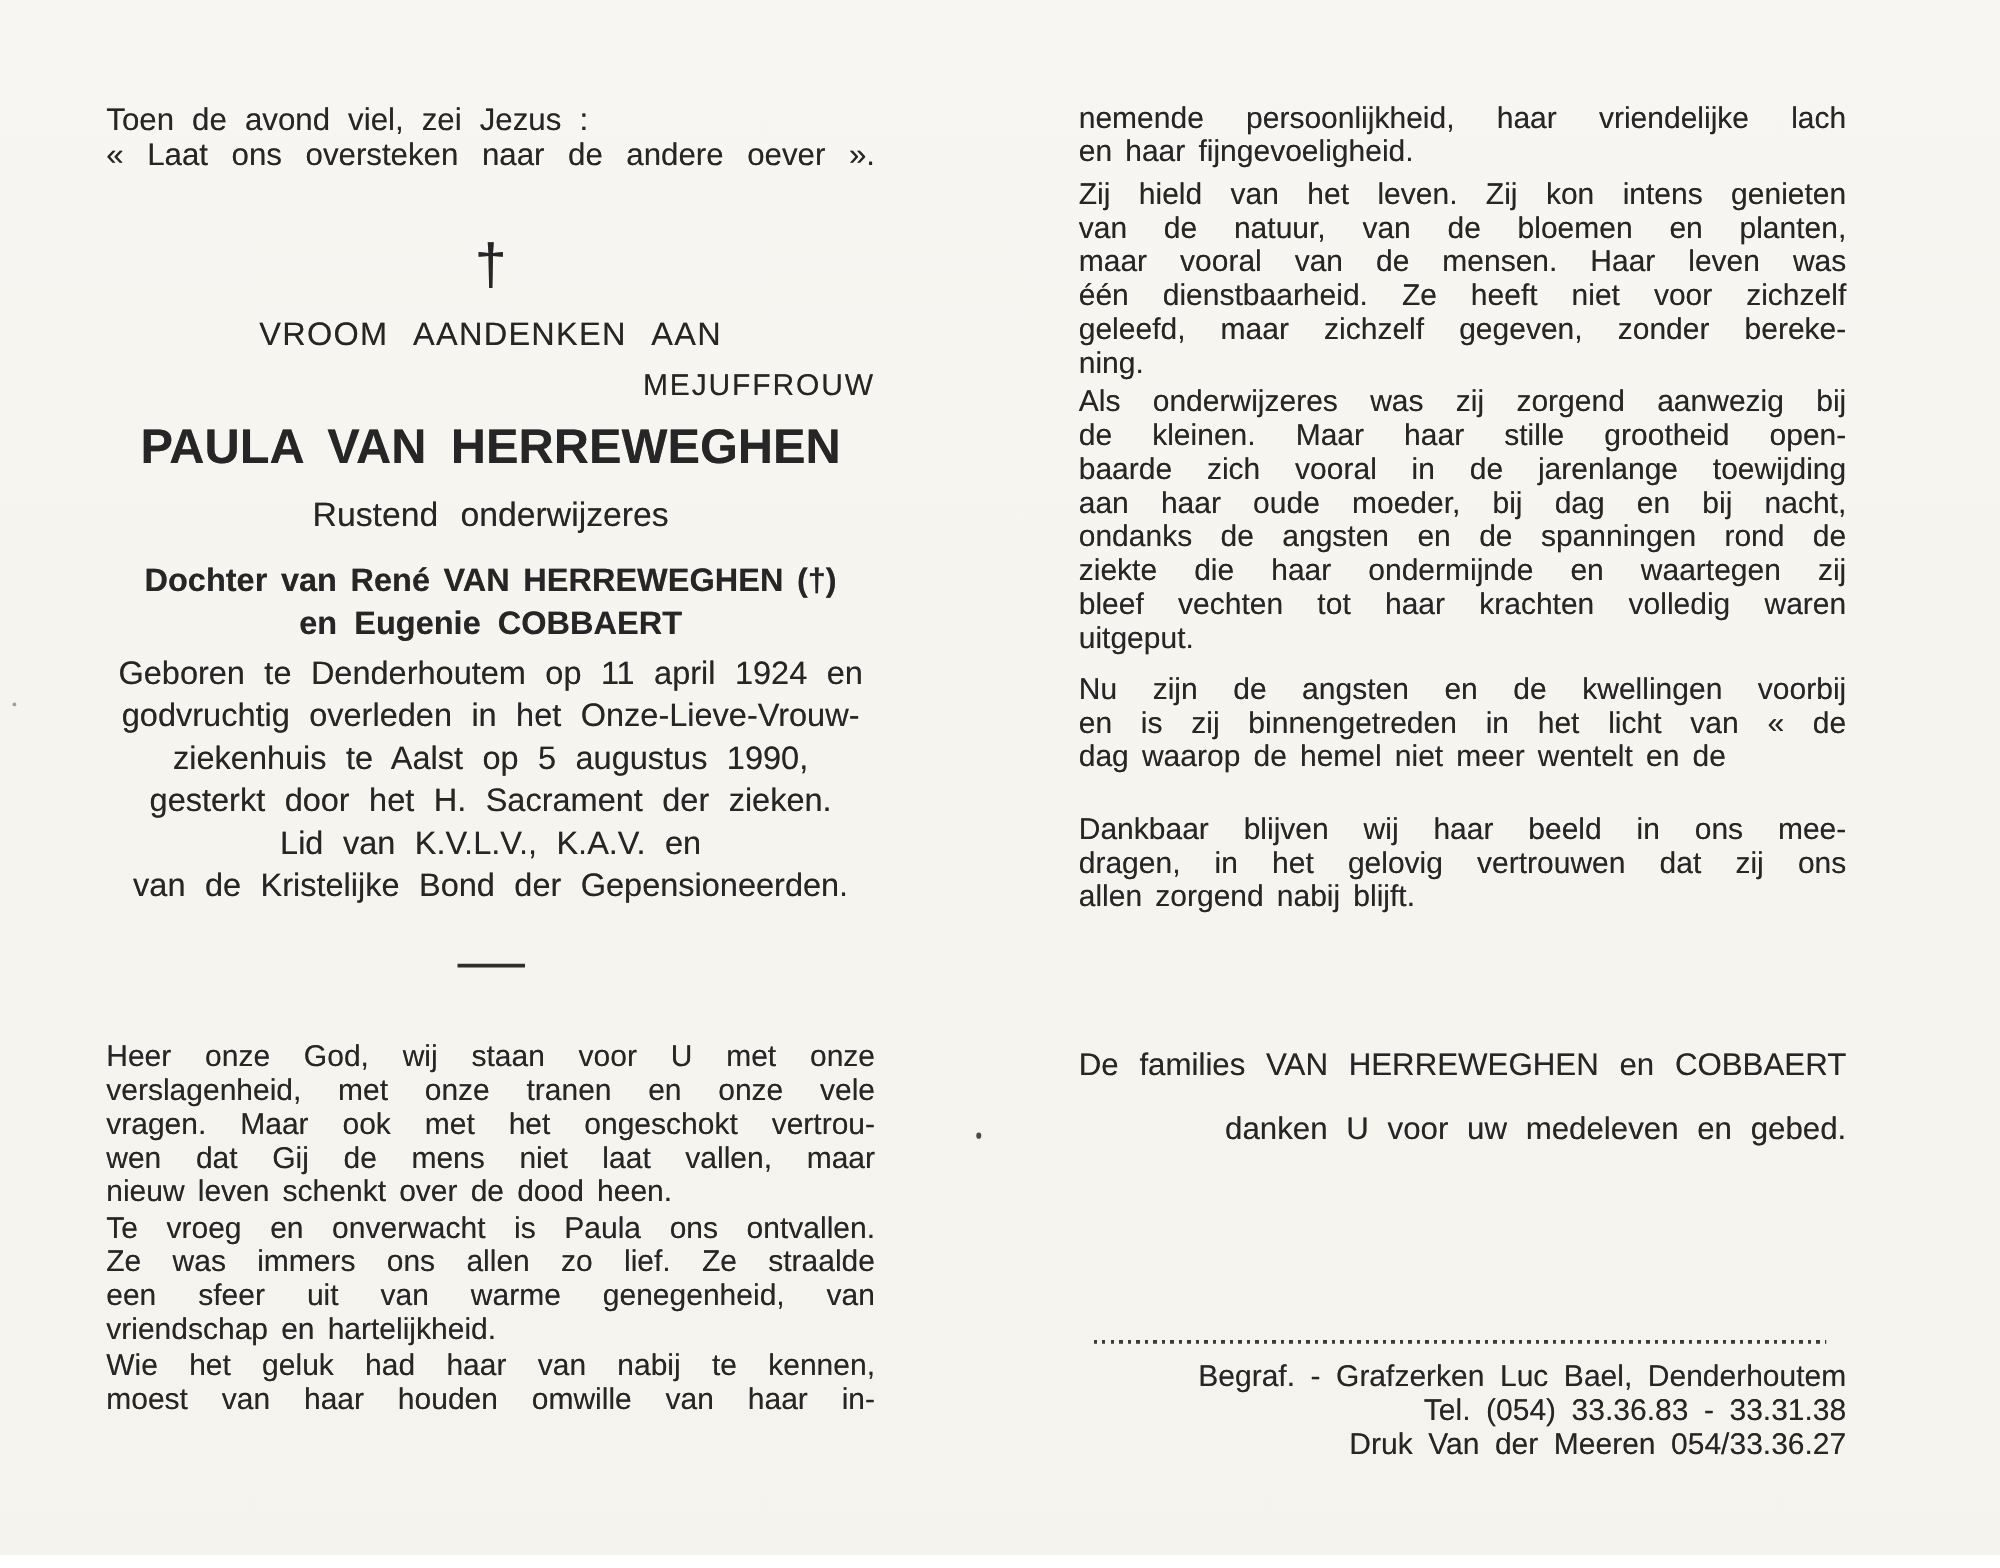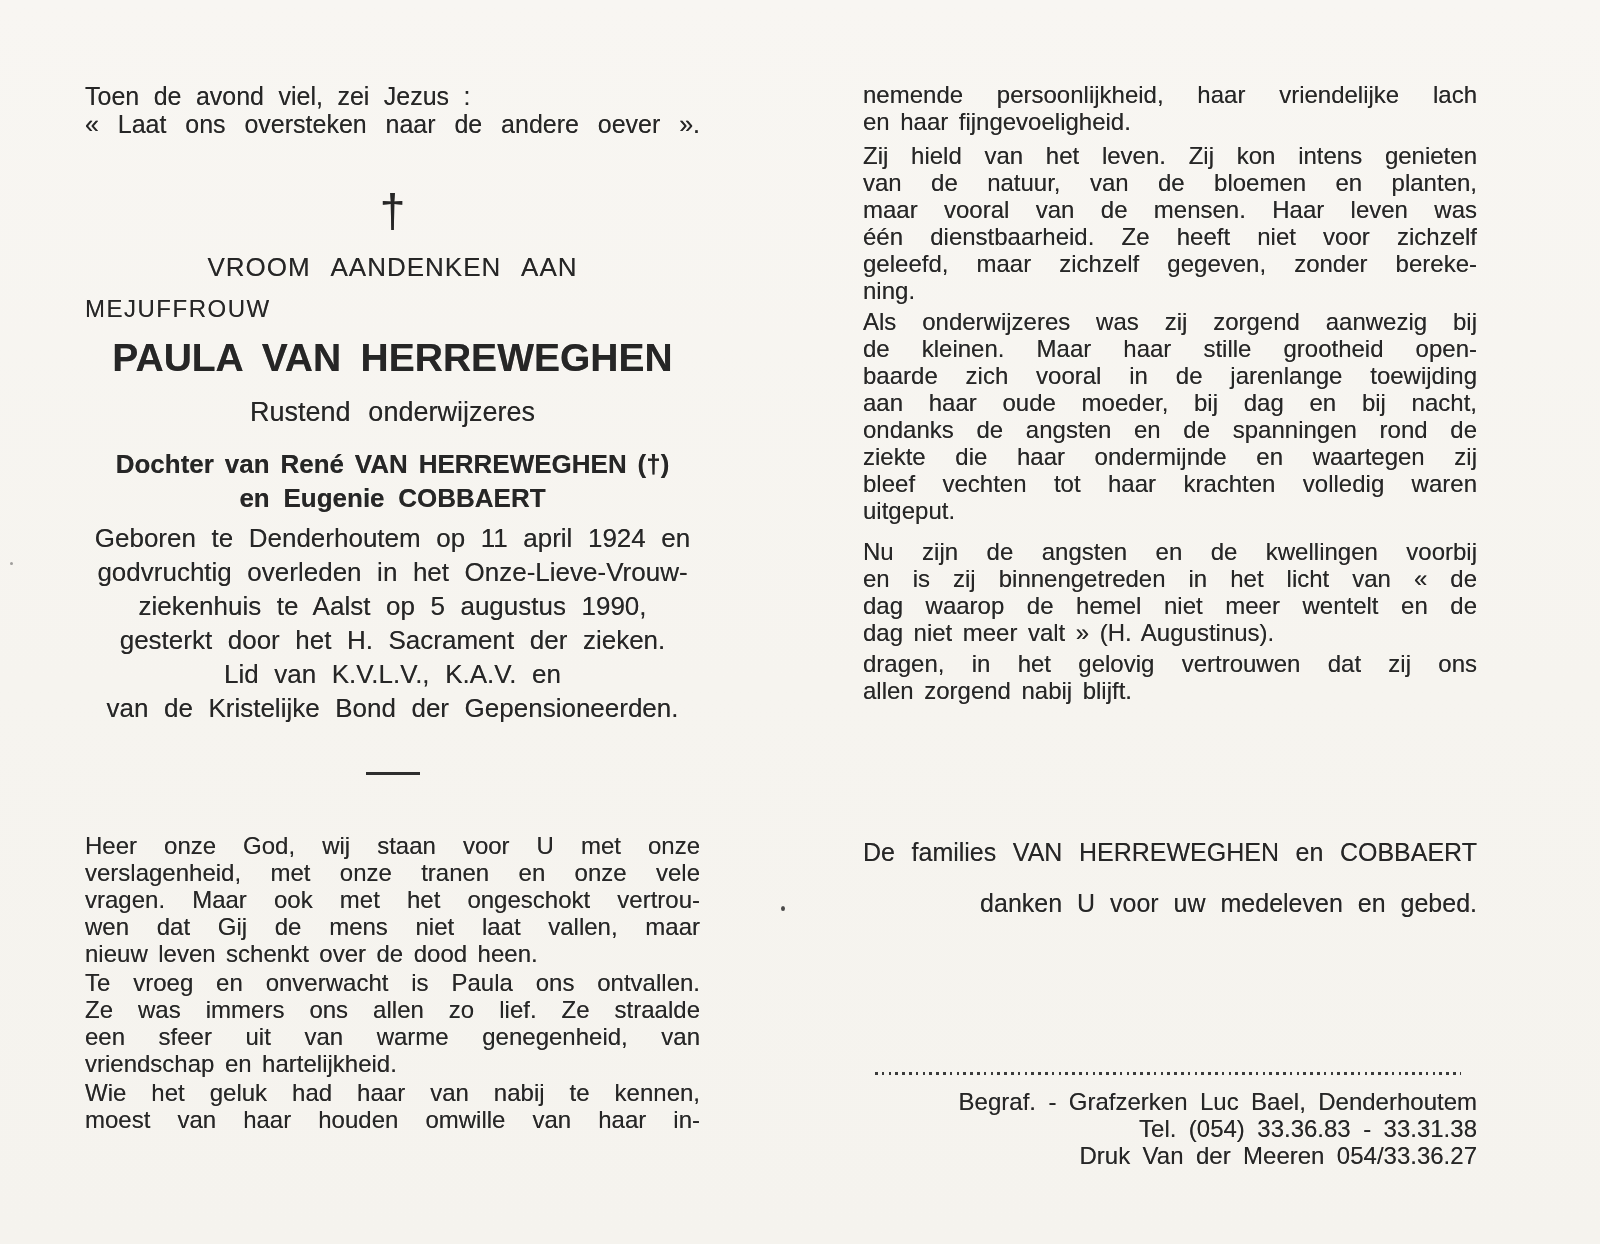--- a/index.html
+++ b/index.html
@@ -21,21 +21,21 @@
 
   
   .quote { top: 82px; font-size: 25px; line-height: 28px; word-spacing: 0.30em; }
   .quote .line { text-align: left; }
   .quote .line:last-child { text-align: justify; text-align-last: justify; }
   .quote-ref { top: 139px; font-size: 25px; text-align: right; word-spacing: 0.2em; }
 
   .cross { top: 184px; text-align: center; font-size: 46px; font-weight: 400; }
 
   .vroom { top: 252px; text-align: center; font-size: 26px; letter-spacing: 1px; word-spacing: 0.5em; }
-  .mejuffrouw { top: 295px; text-align: left; font-size: 24px; letter-spacing: 1.5px; }
+  .mejuffrouw { top: 295px; text-align: right; font-size: 24px; letter-spacing: 1.5px; }
   .name { top: 336px; text-align: center; font-size: 39px; font-weight: bold; letter-spacing: 0px; word-spacing: 0.22em; }
   .occupation { top: 397px; text-align: center; font-size: 27px; word-spacing: 0.38em; }
   .parents1 { top: 449px; text-align: center; font-size: 26px; font-weight: bold; word-spacing: 0.14em; }
   .parents2 { top: 483px; text-align: center; font-size: 26px; font-weight: bold; word-spacing: 0.25em; }
 
   .life { top: 521px; font-size: 26px; line-height: 34px; word-spacing: 0.32em; }
   .life .line { text-align: center; white-space: nowrap; }
 
   .rule-wrap { top: 761px; text-align: center; }
   .rule { display: inline-block; width: 54px; height: 3px; background: #2e2e2e; }
@@ -136,23 +136,23 @@
       <div class="line">aan haar oude moeder, bij dag en bij nacht,</div>
       <div class="line">ondanks de angsten en de spanningen rond de</div>
       <div class="line">ziekte die haar ondermijnde en waartegen zij</div>
       <div class="line">bleef vechten tot haar krachten volledig waren</div>
       <div class="line">uitgeput.</div>
     </div>
   <div class="abs colR para just rp4">
       <div class="line">Nu zijn de angsten en de kwellingen voorbij</div>
       <div class="line">en is zij binnengetreden in het licht van « de</div>
       <div class="line">dag waarop de hemel niet meer wentelt en de</div>
-      <div class="line">dag niet meer valt » (H. Augustinus).</div>
     </div>
   <div class="abs colR para just rp5">
+      <div class="line">Dankbaar blijven wij haar beeld in ons mee-</div>
       <div class="line">dragen, in het gelovig vertrouwen dat zij ons</div>
       <div class="line">allen zorgend nabij blijft.</div>
     </div>
 
   <div class="abs colR thanks1">De families VAN HERREWEGHEN en COBBAERT</div>
   <div class="abs colR thanks2">danken U voor uw medeleven en gebed.</div>
 
   <div class="abs dotted"></div>
   <div class="abs colR footer">
       <div class="line">Begraf. - Grafzerken Luc Bael, Denderhoutem</div>

